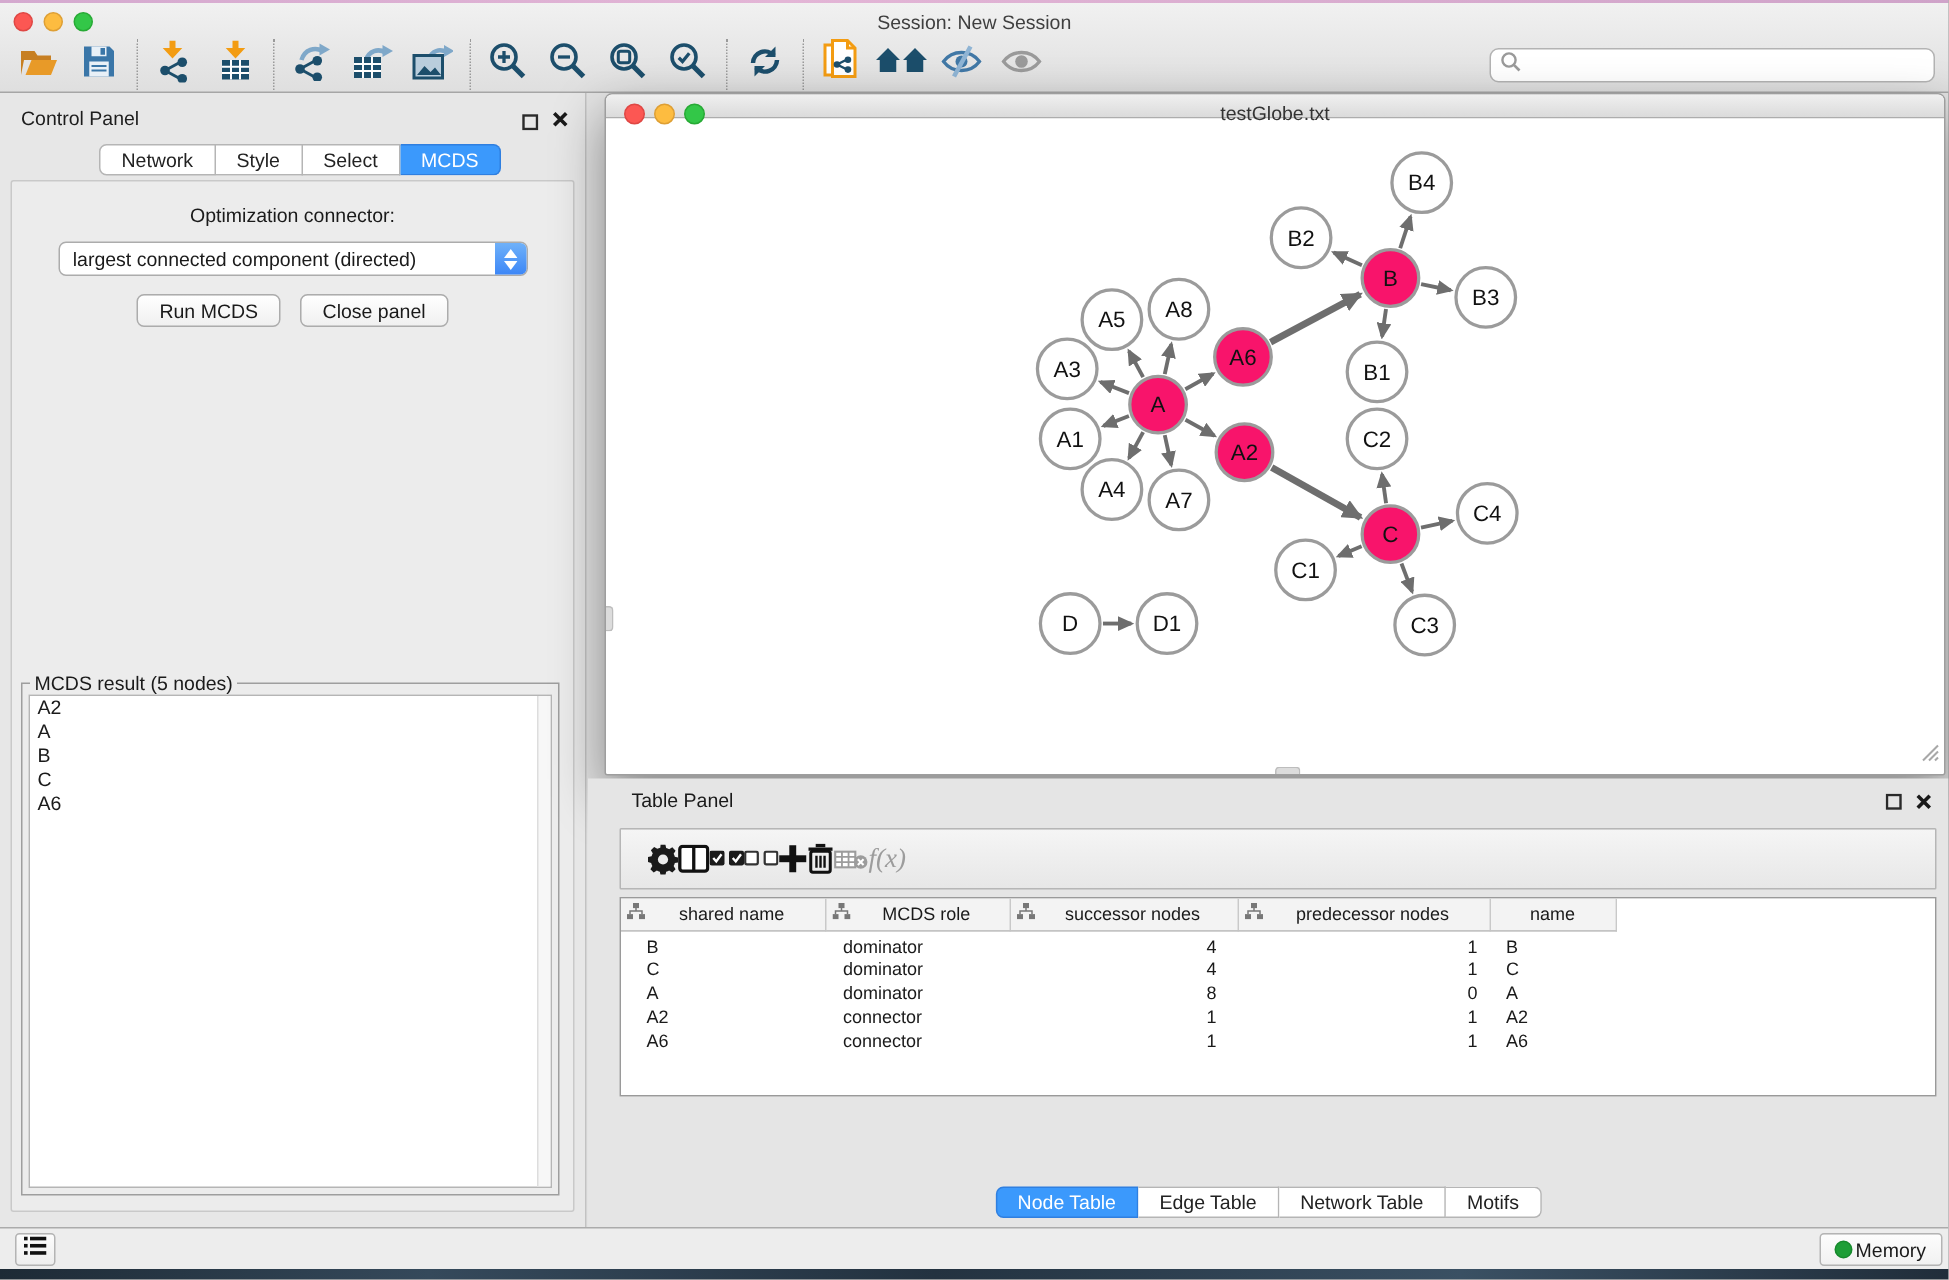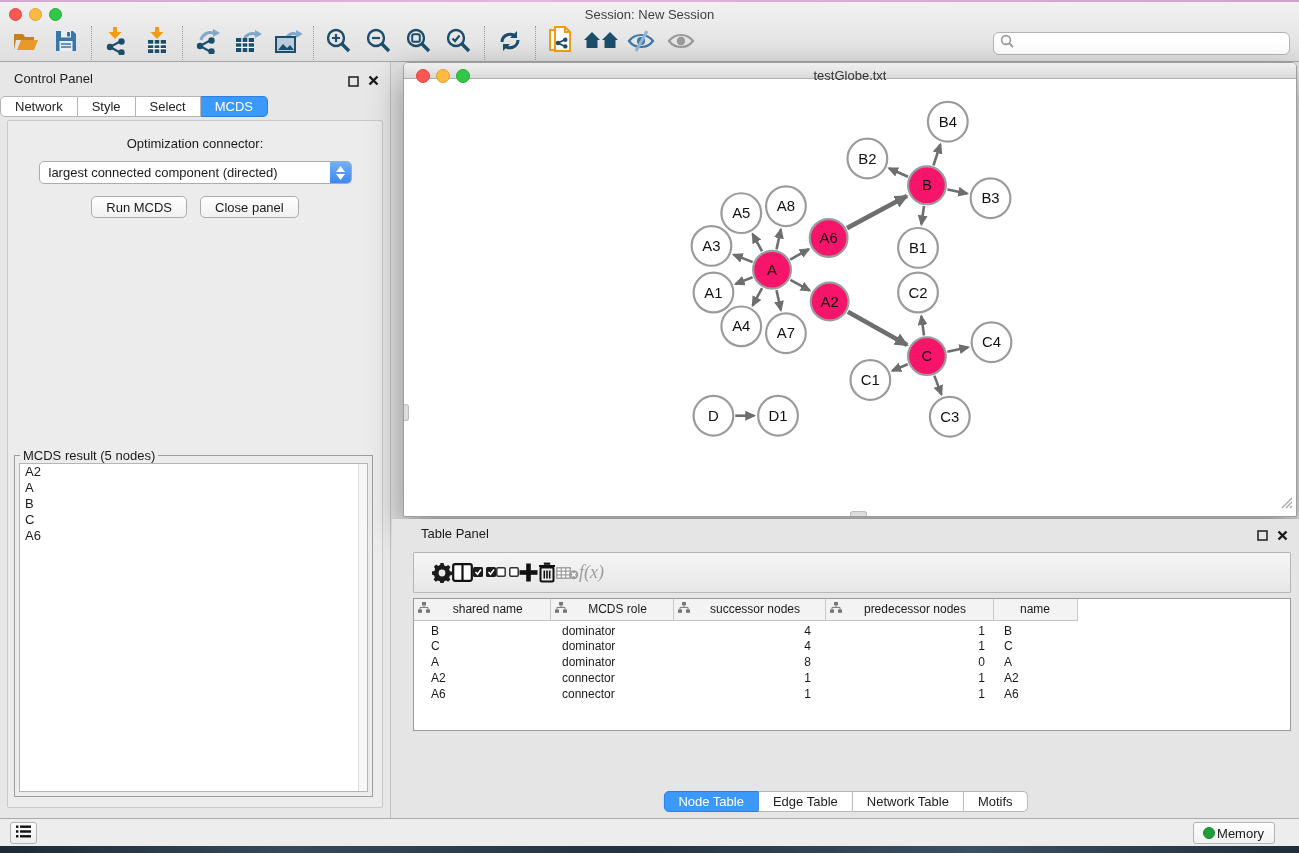--- a/index.html
+++ b/index.html
@@ -29,21 +29,21 @@
   .search-box { margin-left:auto; width:297px; height:23px; background:#fff;
     border:1px solid #B3B3B3; border-radius:6px; display:flex; align-items:center;
     padding-left:6px; gap:4px; }
   .search-box input { border:none; outline:none; flex:1; height:18px; font-size:13px;
     font-family:"Liberation Sans",sans-serif; background:transparent; }
   
   .control-panel { position:absolute; left:0; top:62px; width:391px; bottom:35px;
     background:#E7E7E7; border-right:1px solid #C2C2C2; }
   .panel-title { position:absolute; left:14px; top:9px; font-size:13px; color:#1d1d1d; }
   .panel-controls { position:absolute; right:11px; top:10px; display:flex; gap:9px; align-items:center; }
-  .cp-tabs { position:absolute; top:34px; left:0; right:0; display:flex; justify-content:flex-start; }
+  .cp-tabs { position:absolute; top:34px; left:10px; right:0; display:flex; justify-content:center; }
   .seg { height:21px; line-height:19px; padding:0 14px; background:#fff;
     border:1px solid #B5B5B5; border-left-width:0; font-size:13px; color:#222; }
   .seg:first-child { border-left-width:1px; border-radius:5px 0 0 5px; }
   .seg:last-child { border-radius:0 5px 5px 0; }
   .seg.active { background:#3B99FC; border-color:#2F7FE0; color:#fff; }
   .cp-body { position:absolute; left:7px; right:7px; top:58px; bottom:10px;
     background:#ECECEC; border:1px solid #C9C9C9; border-radius:2px; }
   .opt-label { margin-top:15px; text-align:center; font-size:13px; }
   .dropdown { position:relative; margin:10px auto 0; width:313px; height:23px;
     background:#fff; border:1px solid #ACACAC; border-radius:5px; font-size:13px;
@@ -107,21 +107,21 @@
   .node-table td.c3 { text-align:right; padding-right:8px; }
   .node-table td.c4 { padding-left:11px; }
   .node-table tbody tr:first-child td { padding-top:3px; }
   .tp-tabs { position:absolute; bottom:6px; left:50%; transform:translateX(-50%); display:flex; }
   
   .status-bar { position:absolute; left:0; right:0; bottom:7px; height:28px;
     background:#EDEDED; border-top:1px solid #ABABAB; }
   .list-btn { position:absolute; left:10px; top:3px; width:27px; height:22px;
     background:linear-gradient(#FCFCFC,#EEEEEE); border:1px solid #B4B4B4; border-radius:3px;
     display:flex; align-items:center; justify-content:center; }
-  .memory-btn { position:absolute; right:24px; top:3px; height:22px; padding:0 10px 0 9px;
+  .memory-btn { position:absolute; right:4px; top:3px; height:22px; padding:0 10px 0 9px;
     background:linear-gradient(#FDFDFD,#F1F1F1); border:1px solid #B4B4B4; border-radius:3px;
     display:flex; align-items:center; gap:2px; font-size:13px; }
   .mem-dot { width:12px; height:12px; border-radius:50%; background:#1E9E37; border:1px solid #178A2D; }
   .bottom-strip { position:absolute; left:0; right:0; bottom:0; height:7px;
     background:linear-gradient(90deg,#1d2a35,#35495b 22%,#233240 48%,#3a5063 75%,#202d3a); }
   .winctl-sq { display:block; }
 </style>
 </head>
 <body>
 

